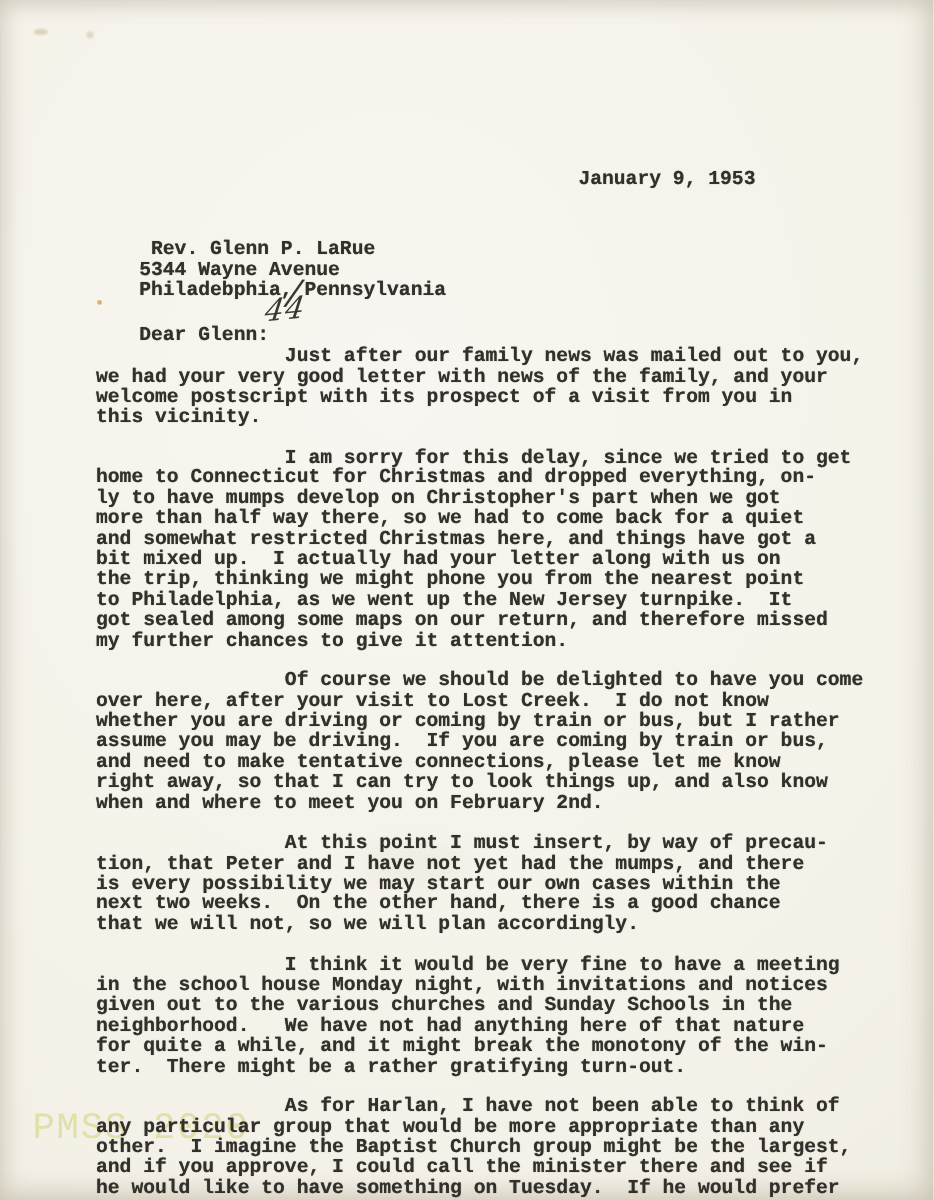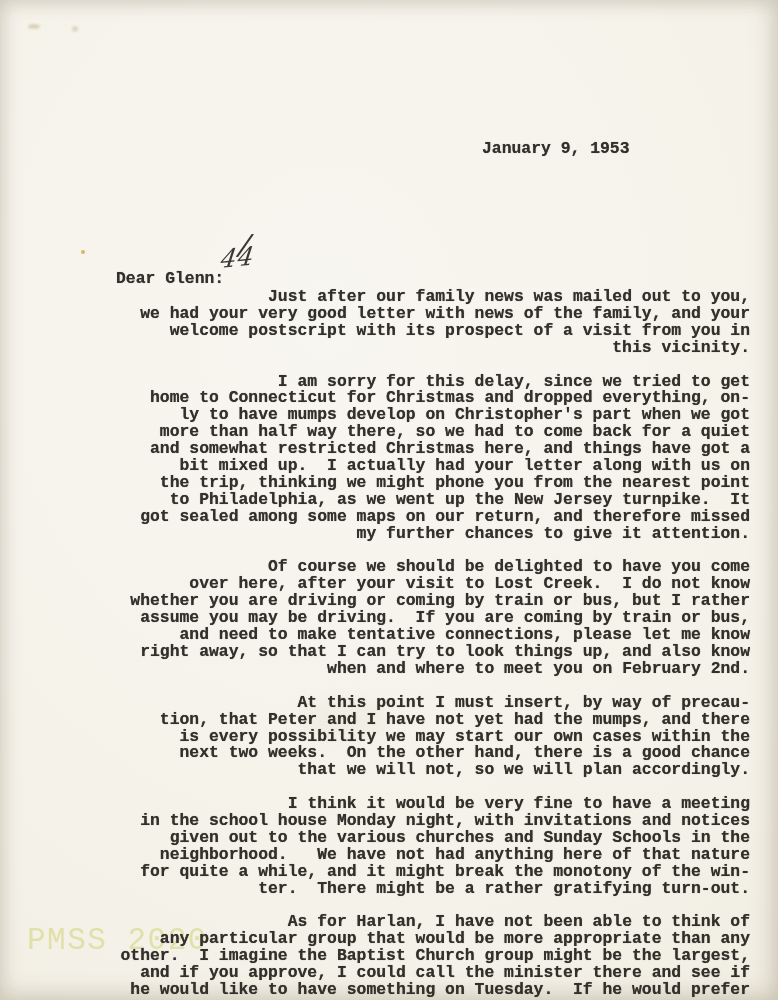--- a/index.html
+++ b/index.html
@@ -29,21 +29,20 @@
   
   .typed {
     position: absolute;
     color: var(--ink);
     font-size: 16.4px;
     line-height: 16.9px;
     font-weight: bold;
     white-space: pre;
     text-shadow: 0 0 0.7px rgba(45,42,36,0.75);
     z-index: 2;
-    text-align: right;
   }
   .date-line   { left: 482px; top: 141px; }
   .address     { left: 116px; top: 200px; }
   .salutation  { left: 116px; top: 271px; }
   .body-text   { left: 80px;  top: 277px; width: 670px; margin-top: 12px; }
   .para + .para { margin-top: 16.9px; }
   .line { white-space: pre; }
   
   .hand {
     position: absolute;
@@ -90,20 +89,21 @@
 
   <div class="smudge smudge-a"></div>
   <div class="smudge smudge-b"></div>
   <div class="smudge smudge-c"></div>
   <div class="smudge smudge-d"></div>
 
   <div class="watermark">PMSS 2020</div>
 
   <div class="typed date-line">January 9, 1953</div>
 
+  <div class="typed address"><div class="line"> Rev. Glenn P. LaRue</div><div class="line">5344 Wayne Avenue</div><div class="line">Philadebphia, Pennsylvania</div></div>
 
   <div class="hand hand-slash">/</div>
   <div class="hand hand-44">44</div>
 
   <div class="typed salutation">Dear Glenn:</div>
 
   <div class="typed body-text"><div class="para"><div class="line">                Just after our family news was mailed out to you,</div><div class="line">we had your very good letter with news of the family, and your</div><div class="line">welcome postscript with its prospect of a visit from you in</div><div class="line">this vicinity.</div></div><div class="para"><div class="line">                I am sorry for this delay, since we tried to get</div><div class="line">home to Connecticut for Christmas and dropped everything, on-</div><div class="line">ly to have mumps develop on Christopher's part when we got</div><div class="line">more than half way there, so we had to come back for a quiet</div><div class="line">and somewhat restricted Christmas here, and things have got a</div><div class="line">bit mixed up.  I actually had your letter along with us on</div><div class="line">the trip, thinking we might phone you from the nearest point</div><div class="line">to Philadelphia, as we went up the New Jersey turnpike.  It</div><div class="line">got sealed among some maps on our return, and therefore missed</div><div class="line">my further chances to give it attention.</div></div><div class="para"><div class="line">                Of course we should be delighted to have you come</div><div class="line">over here, after your visit to Lost Creek.  I do not know</div><div class="line">whether you are driving or coming by train or bus, but I rather</div><div class="line">assume you may be driving.  If you are coming by train or bus,</div><div class="line">and need to make tentative connections, please let me know</div><div class="line">right away, so that I can try to look things up, and also know</div><div class="line">when and where to meet you on February 2nd.</div></div><div class="para"><div class="line">                At this point I must insert, by way of precau-</div><div class="line">tion, that Peter and I have not yet had the mumps, and there</div><div class="line">is every possibility we may start our own cases within the</div><div class="line">next two weeks.  On the other hand, there is a good chance</div><div class="line">that we will not, so we will plan accordingly.</div></div><div class="para"><div class="line">                I think it would be very fine to have a meeting</div><div class="line">in the school house Monday night, with invitations and notices</div><div class="line">given out to the various churches and Sunday Schools in the</div><div class="line">neighborhood.   We have not had anything here of that nature</div><div class="line">for quite a while, and it might break the monotony of the win-</div><div class="line">ter.  There might be a rather gratifying turn-out.</div></div><div class="para"><div class="line">                As for Harlan, I have not been able to think of</div><div class="line">any particular group that would be more appropriate than any</div><div class="line">other.  I imagine the Baptist Church group might be the largest,</div><div class="line">and if you approve, I could call the minister there and see if</div><div class="line">he would like to have something on Tuesday.  If he would prefer</div></div></div>
 
 </div>
 

